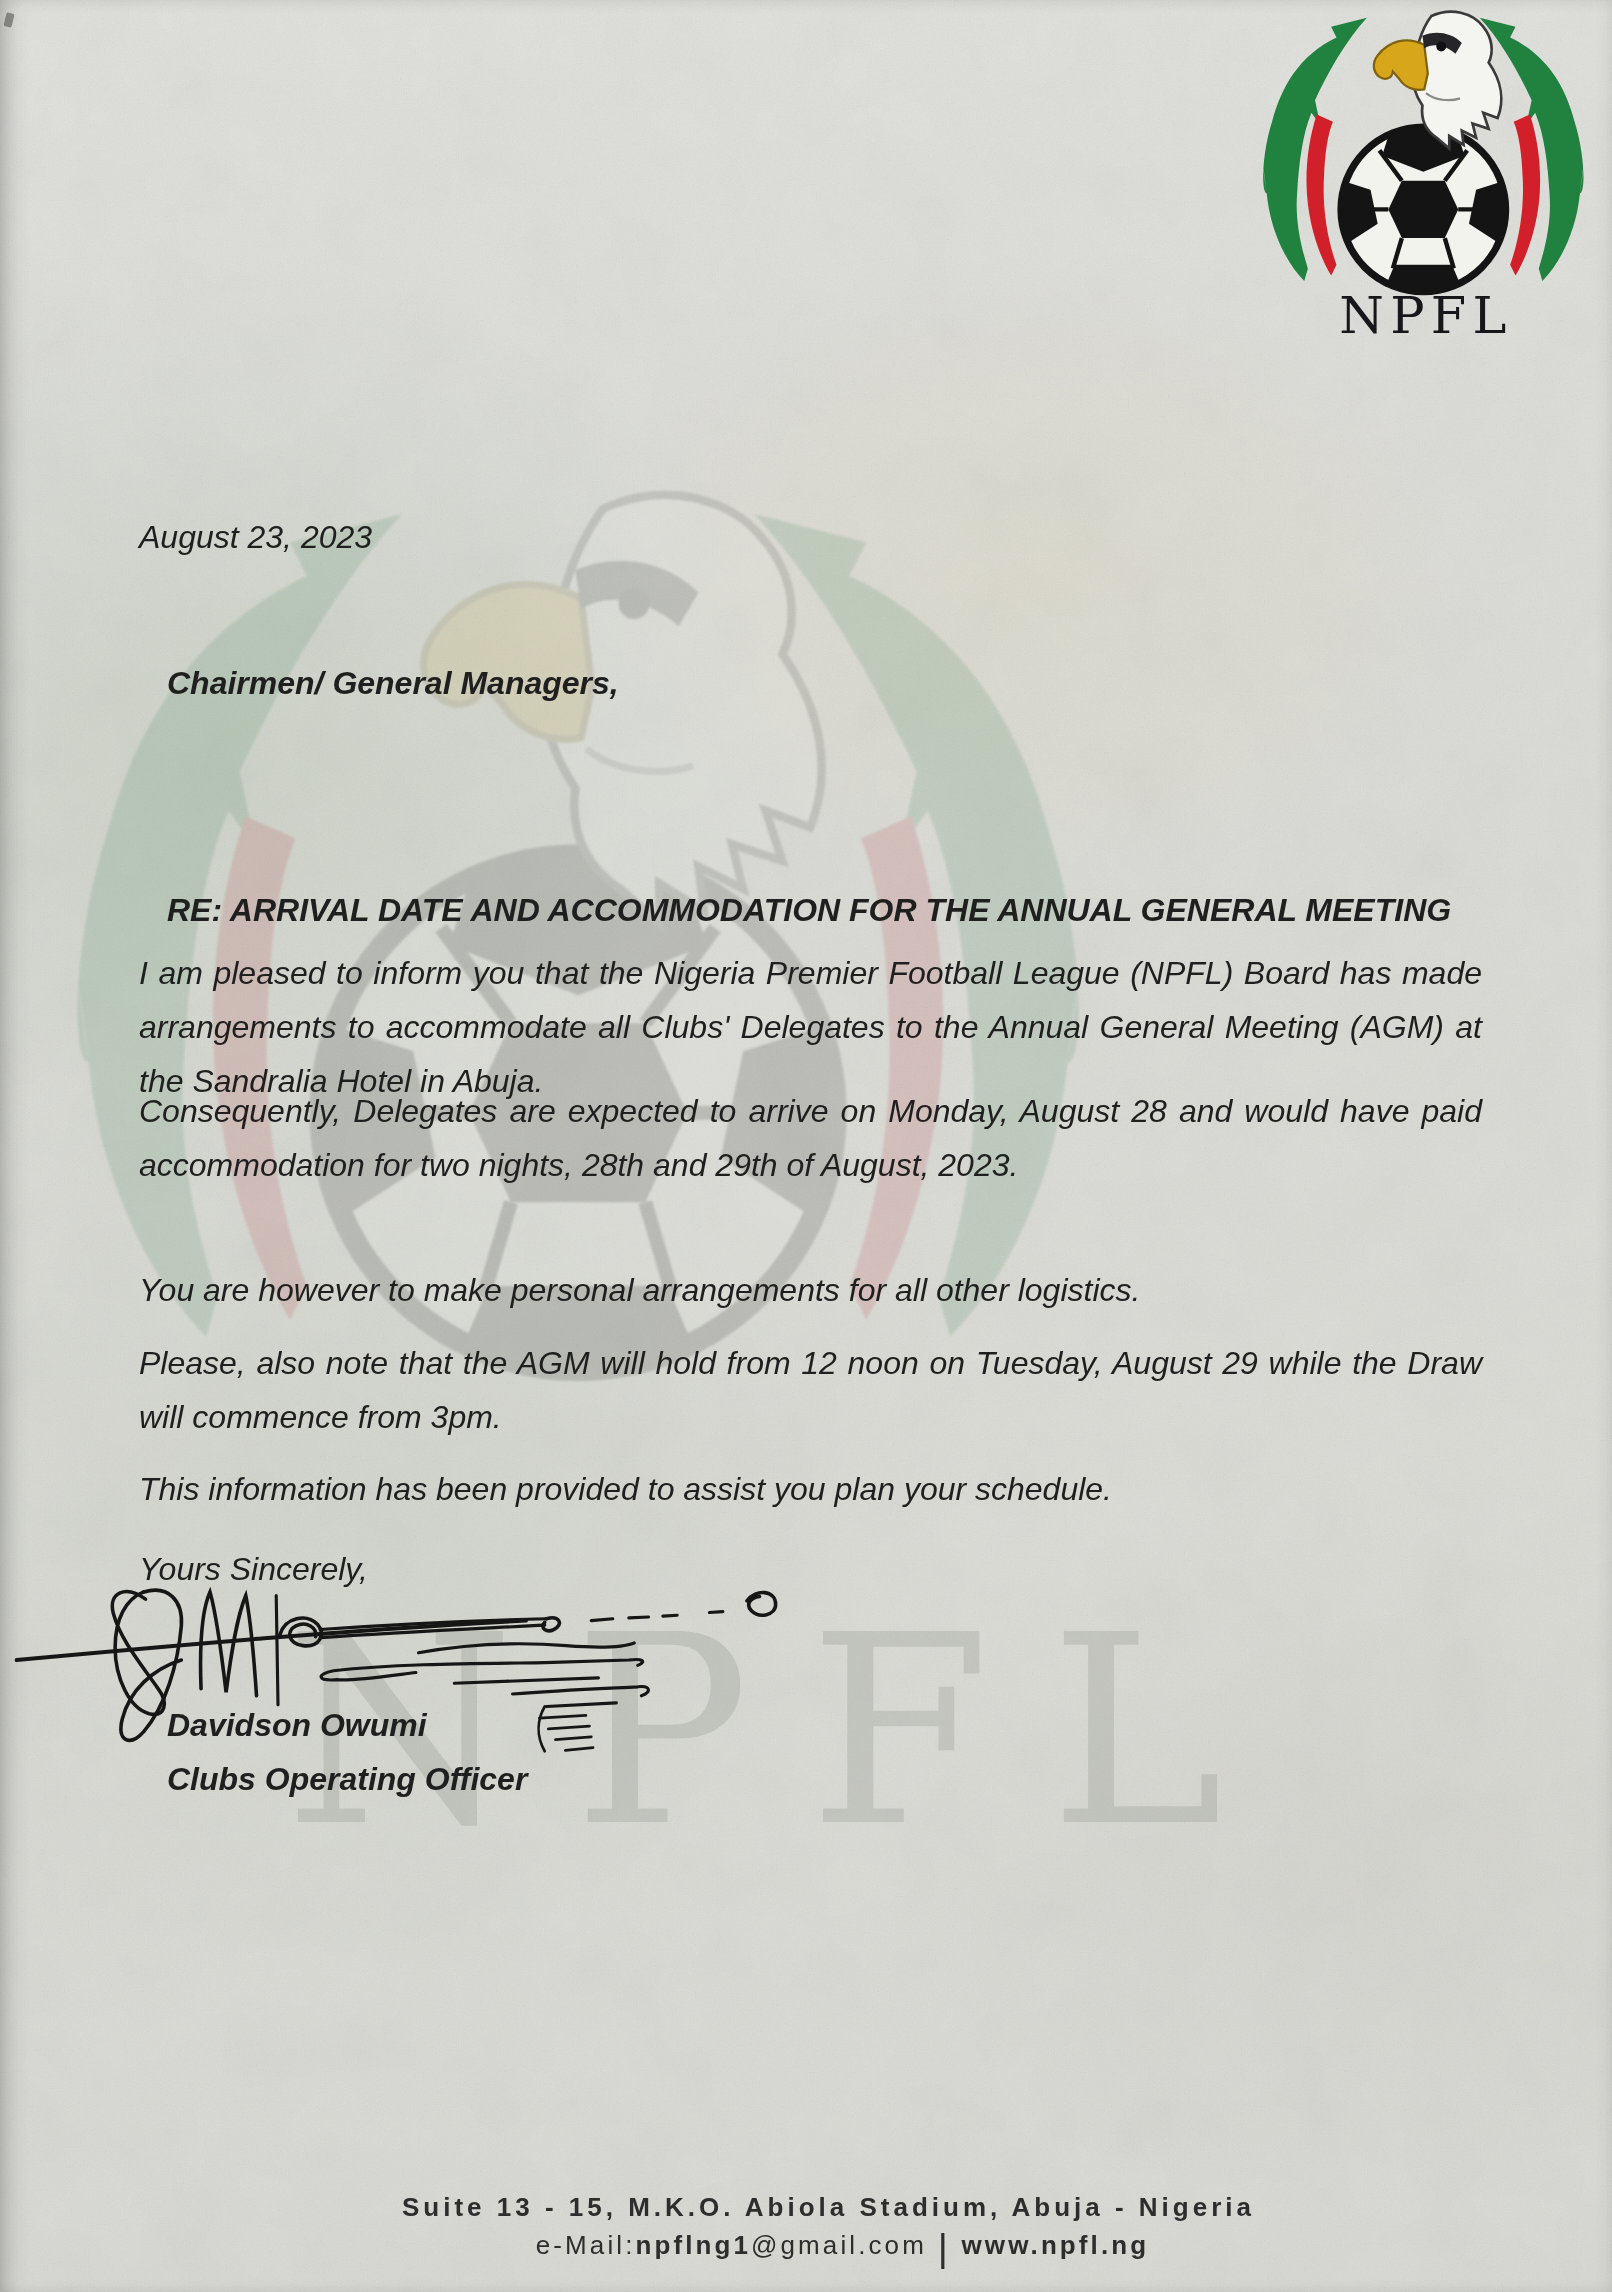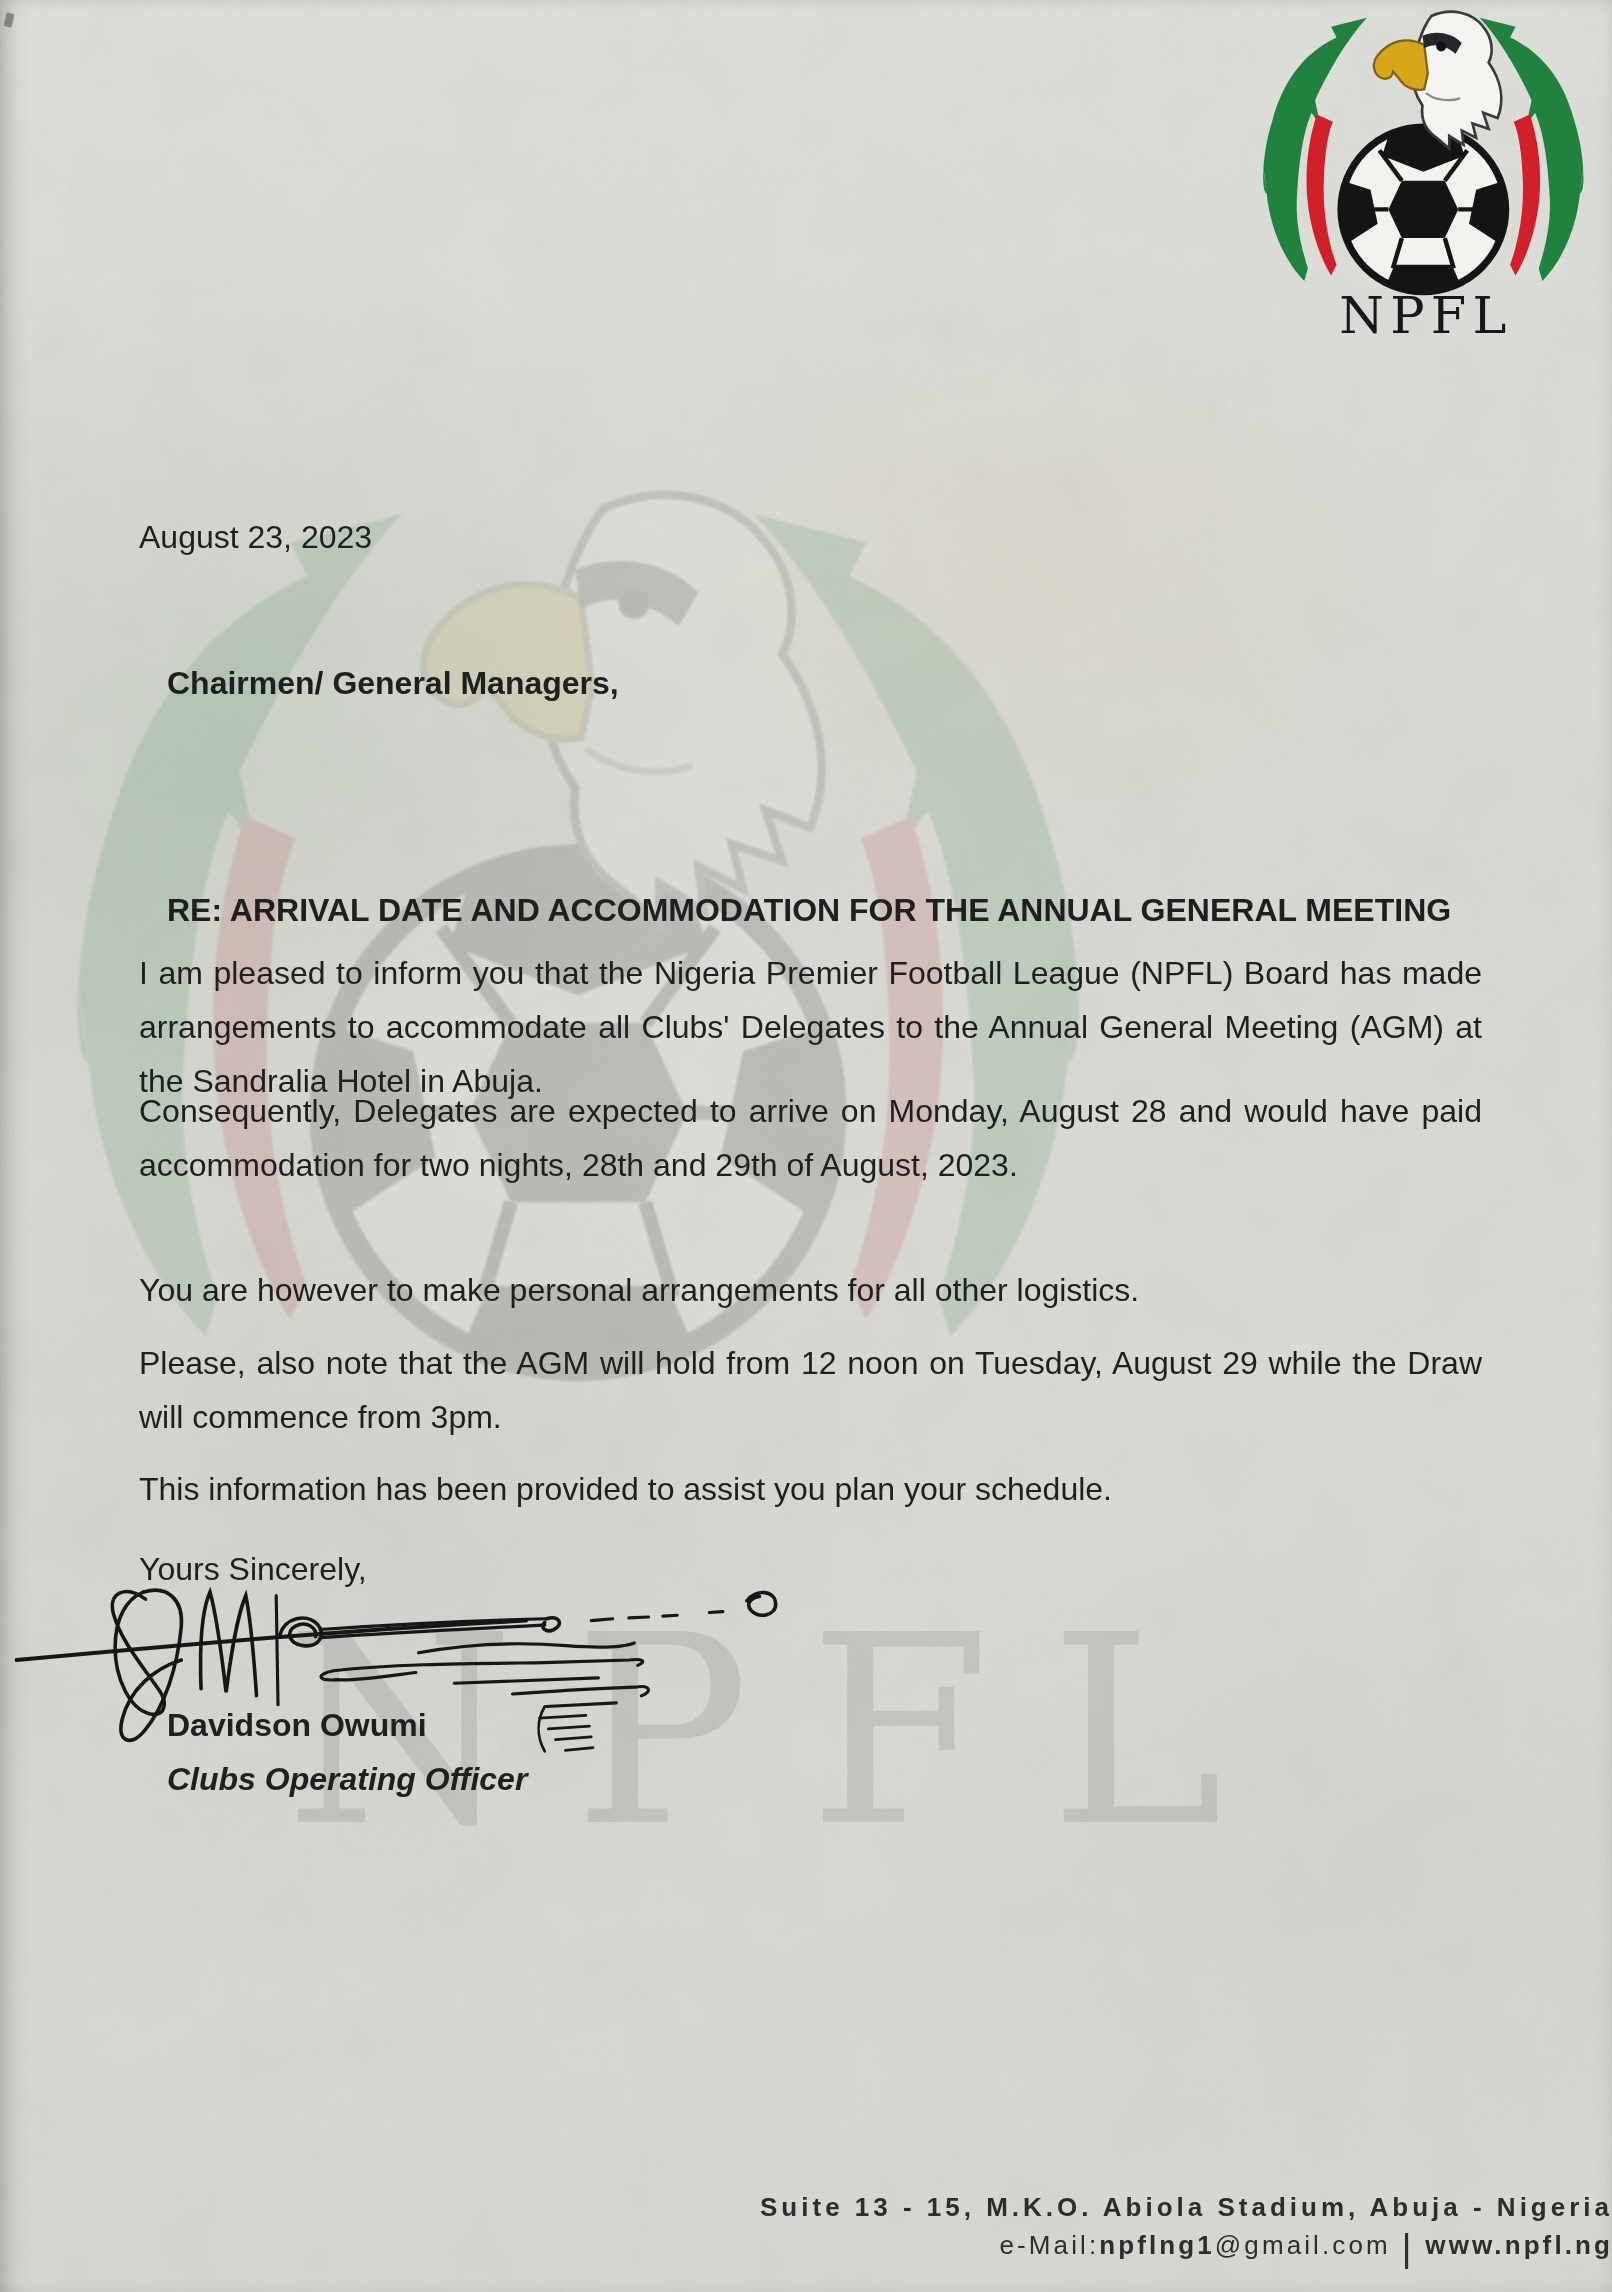--- a/index.html
+++ b/index.html
@@ -23,28 +23,28 @@
     font-family:"DejaVu Serif",serif;font-size:51px;letter-spacing:6.3px;color:#16161b;
   }
   
   .wm-logo{position:absolute;left:27px;top:475px;width:1119px;height:923px;opacity:.14;filter:blur(1.3px) saturate(.8);pointer-events:none;}
   .wm-text{
     position:absolute;left:285px;top:1601px;pointer-events:none;
     font-family:"DejaVu Serif",serif;font-size:262px;letter-spacing:59px;
     color:#878e84;opacity:.26;line-height:1;
   }
   
-  .tx{position:absolute;left:139px;width:1343px;font-size:32px;line-height:54px;}
+  .tx{position:absolute;left:139px;width:1343px;font-size:32px;line-height:54px;font-style:italic;}
   .b{font-weight:700;margin-left:28px;}
   .just{text-align:justify;text-justify:inter-word;}
   .nowrap{white-space:nowrap;width:auto;text-align:right;}
   .italic{font-style:italic;}
   .sig{position:absolute;left:10.7px;top:1583px;width:1003px;height:179px;}
   
-  .f1,.f2{position:absolute;left:0;right:0;text-align:right;color:#2d2d2d;margin-left:44px;}
+  .f1,.f2{position:absolute;left:0;right:0;text-align:center;color:#2d2d2d;margin-left:44px;}
   .f1{top:2192px;font-size:26px;font-weight:700;letter-spacing:4px;}
   .f2{top:2226px;font-size:26px;letter-spacing:3.1px;font-weight:400;padding-left:28px;}
   .f2 .bold{font-weight:700;}
   .f2 .sep{font-weight:300;font-size:39px;vertical-align:-7.2px;padding:0 10.7px;}
   .speck{position:absolute;left:5.4px;top:12.5px;width:8px;height:14.3px;background:#4a4a46;opacity:.55;border-radius:1.8px;transform:rotate(14deg);}
 </style>
 </head>
 <body>
 
 <div class="page">

